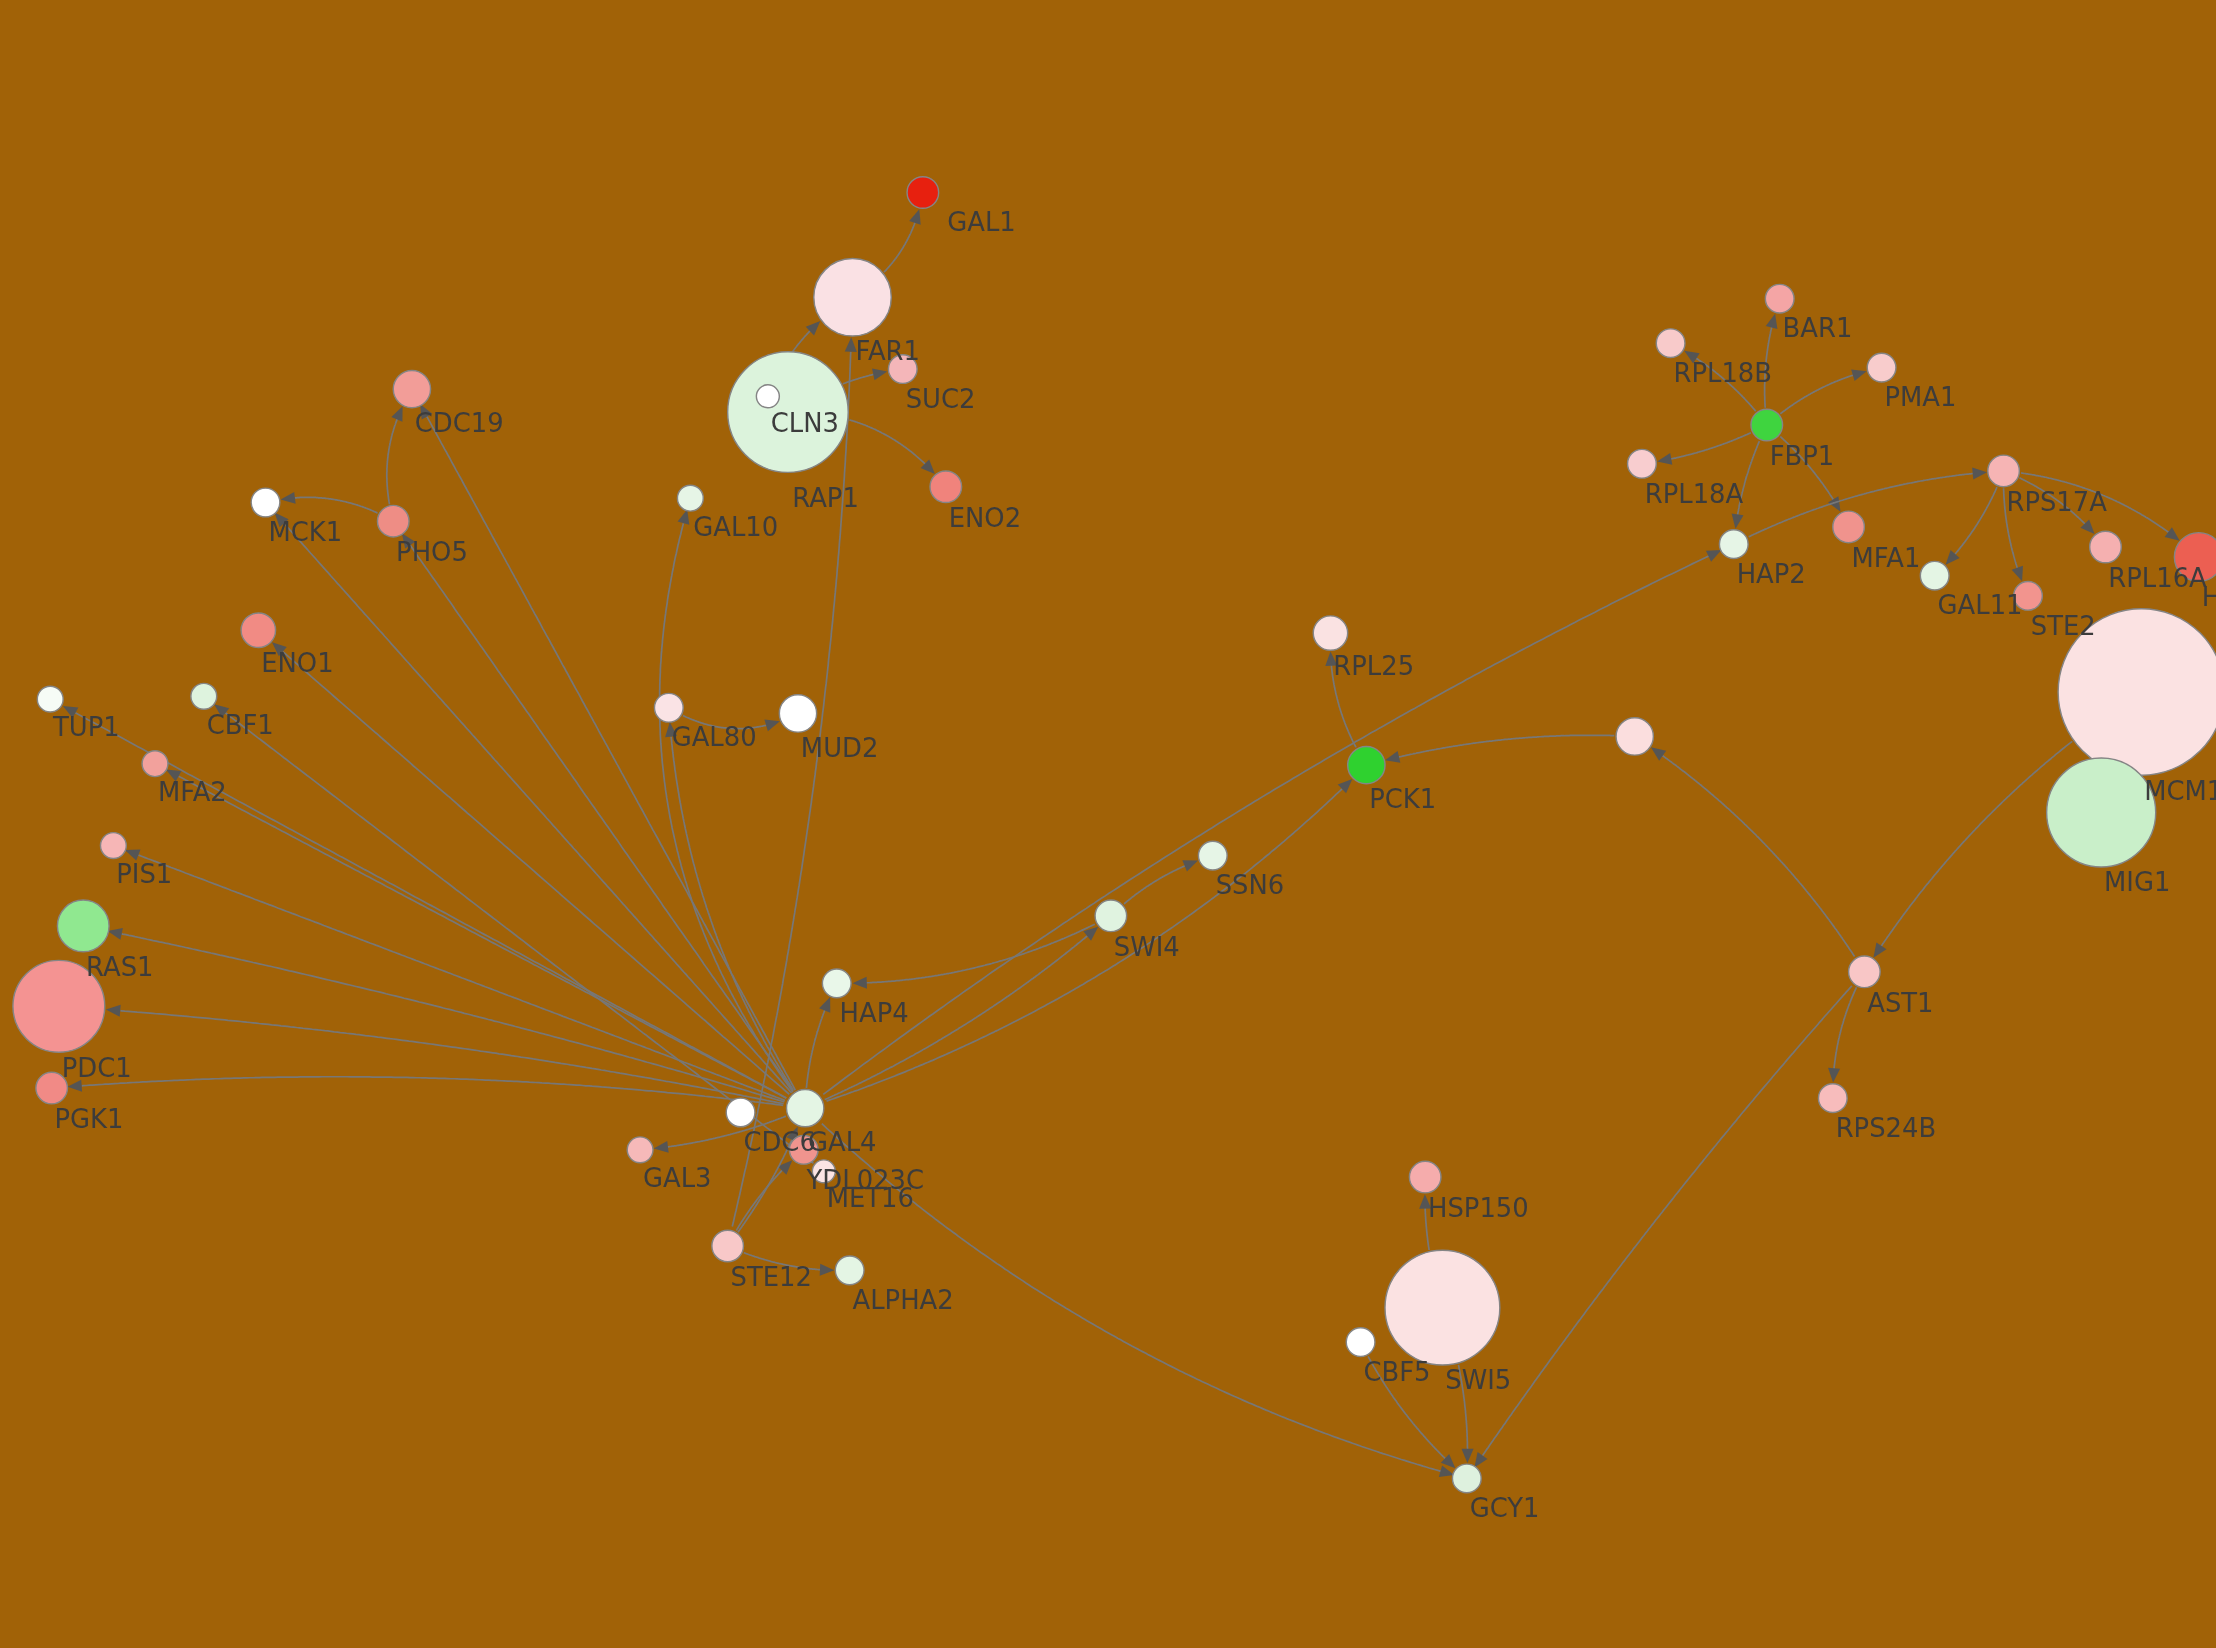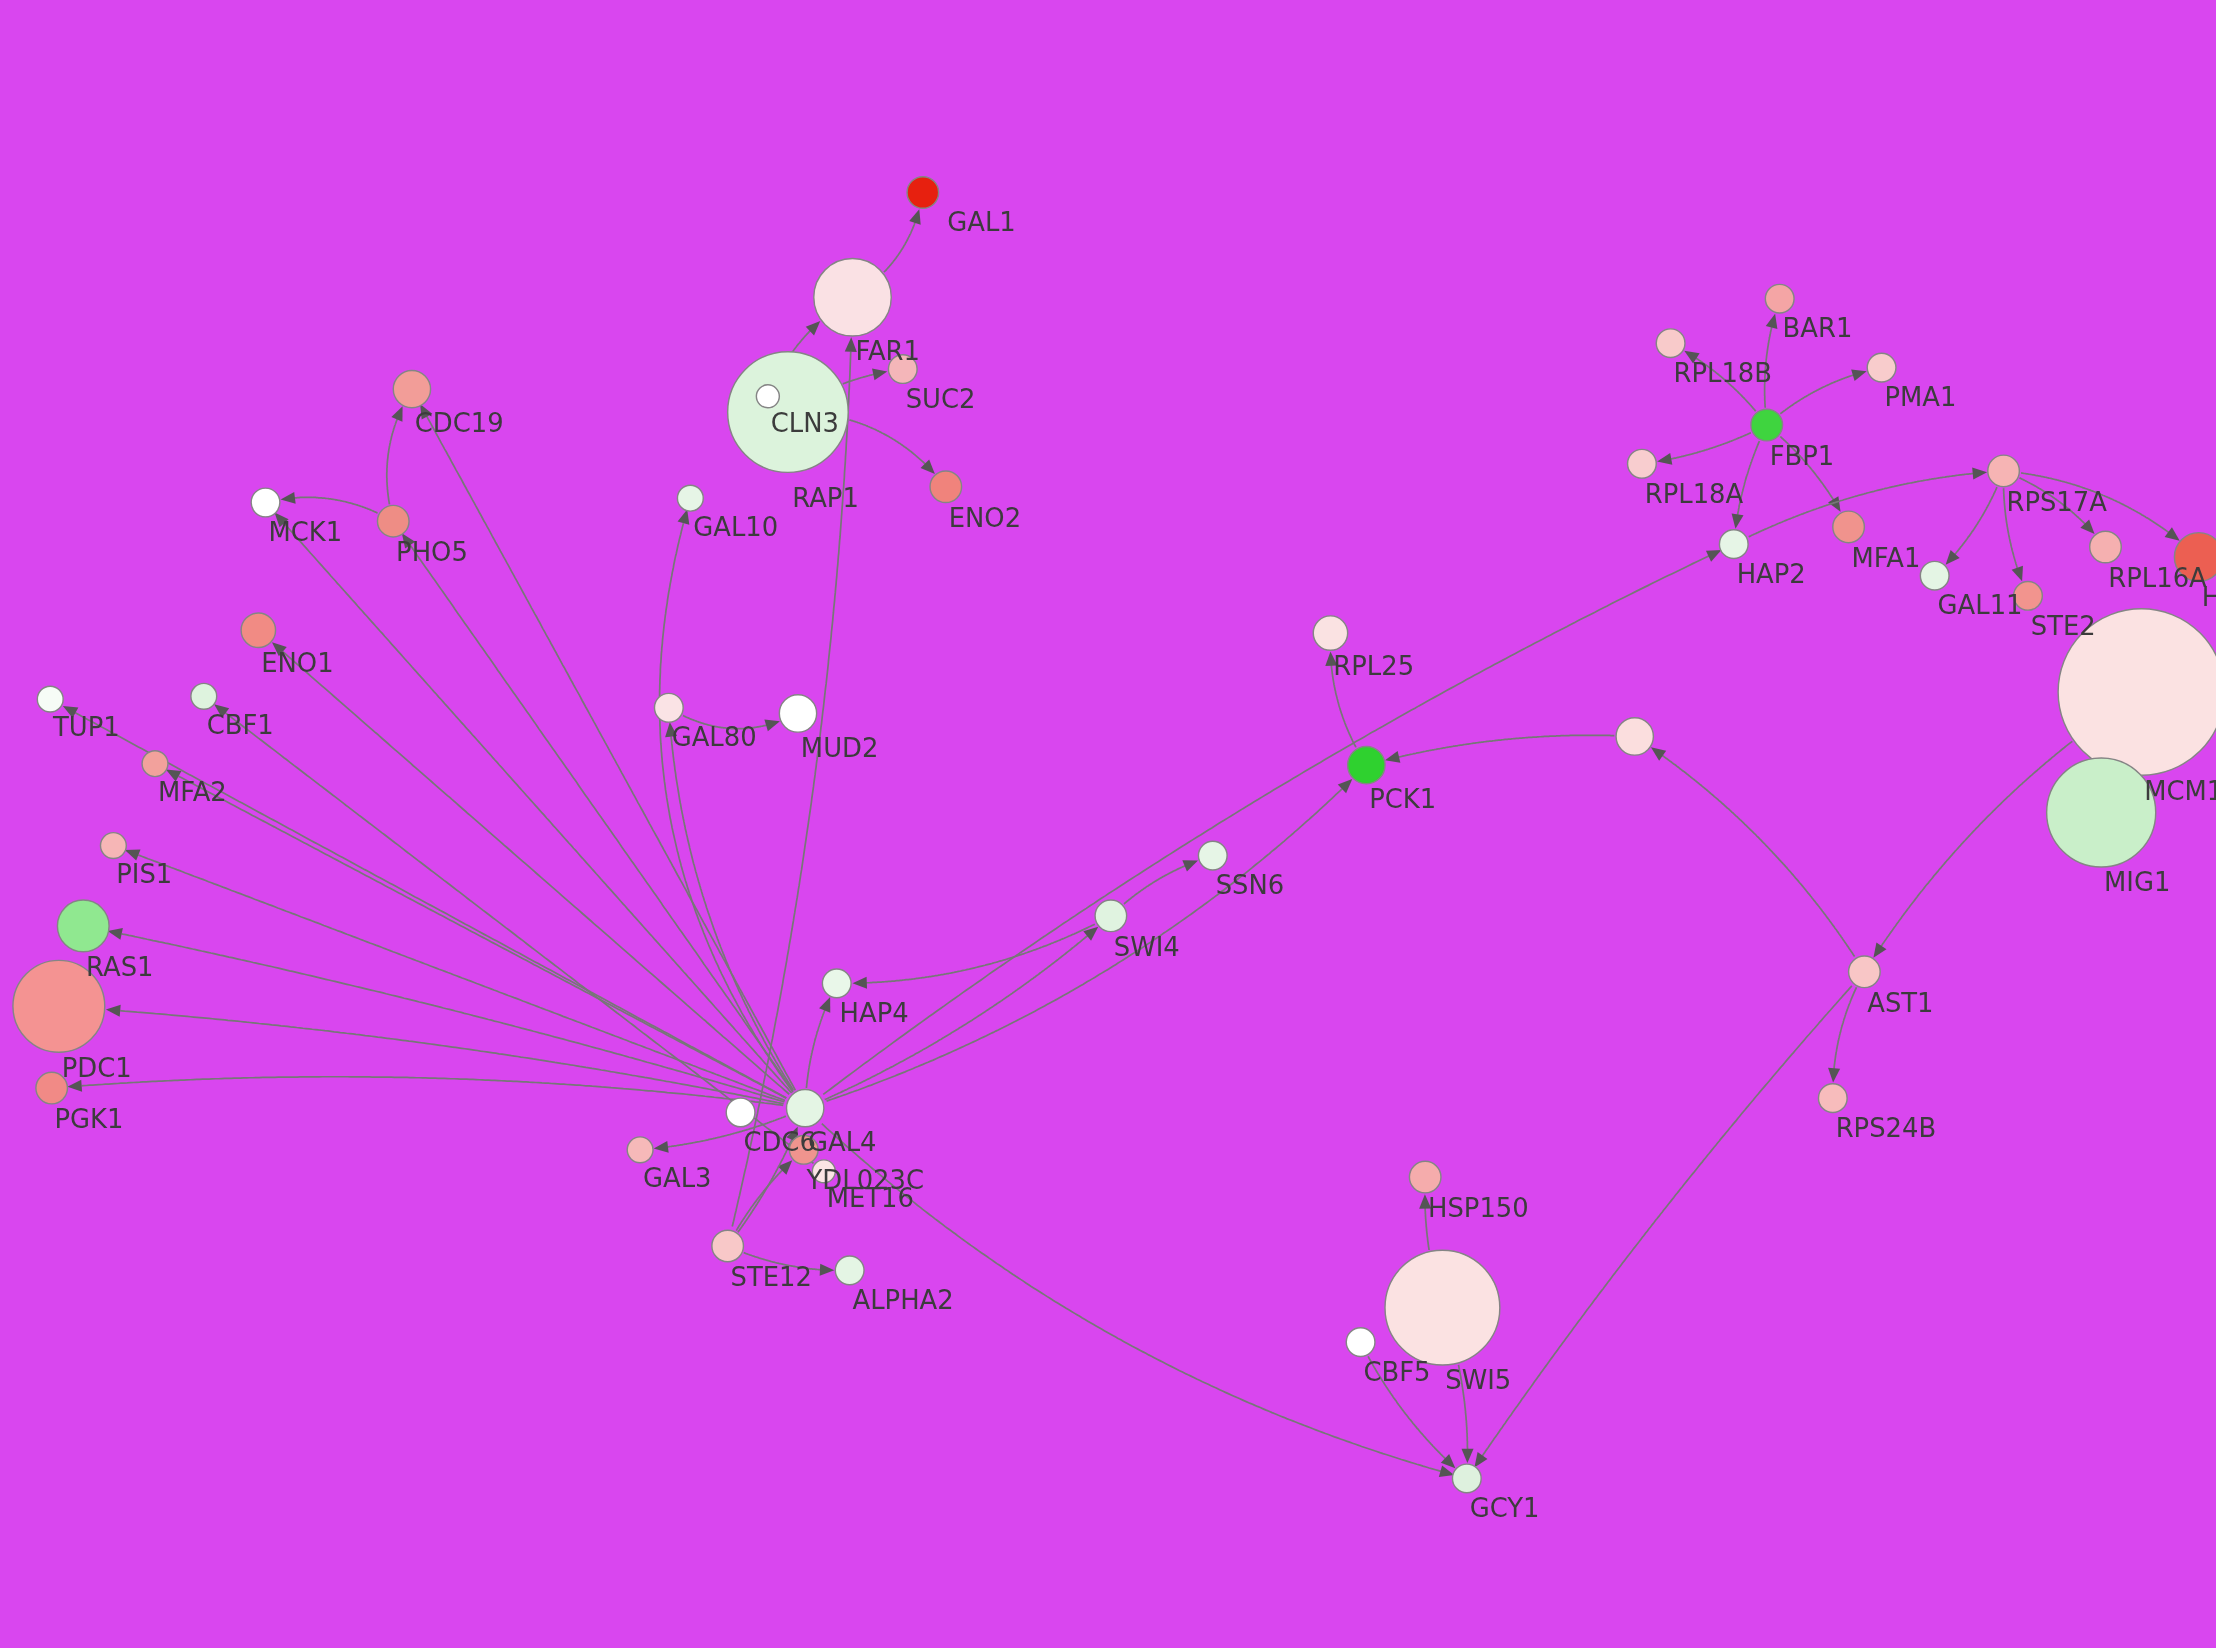--- a/index.html
+++ b/index.html
@@ -5,21 +5,21 @@
   html, body {
     margin: 0;
     padding: 0;
     background: #ffffff;
   }
   #canvas {
     position: relative;
     width: 2216px;
     height: 1648px;
     overflow: hidden;
-    background: #d946ef;
+    background: #a16207;
     font-family: "DejaVu Sans", "Liberation Sans", sans-serif;
   }
   #canvas svg { display: block; }
   .edge-path { fill: none; }
   .node-circle { cursor: pointer; }
   .node-label {
     font-family: "DejaVu Sans", "Liberation Sans", sans-serif;
     pointer-events: none;
   }
 </style>

